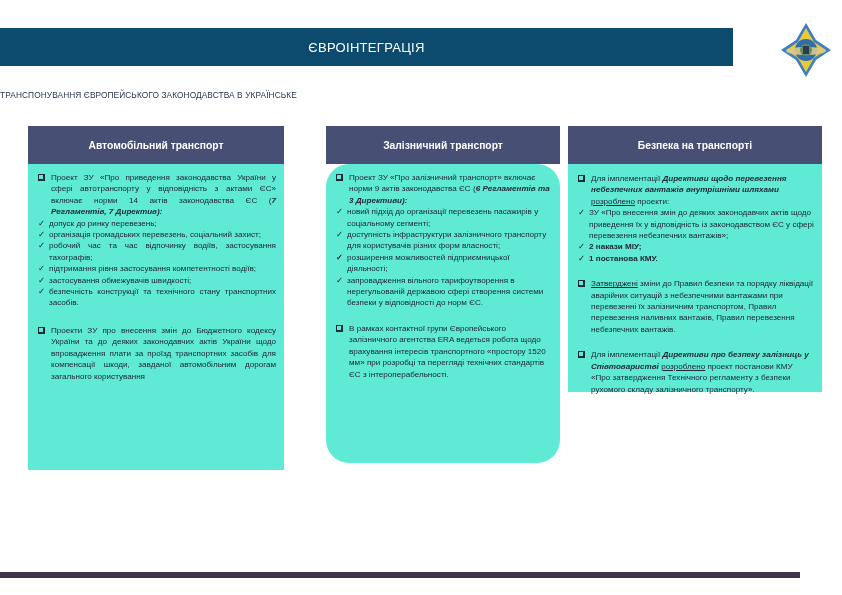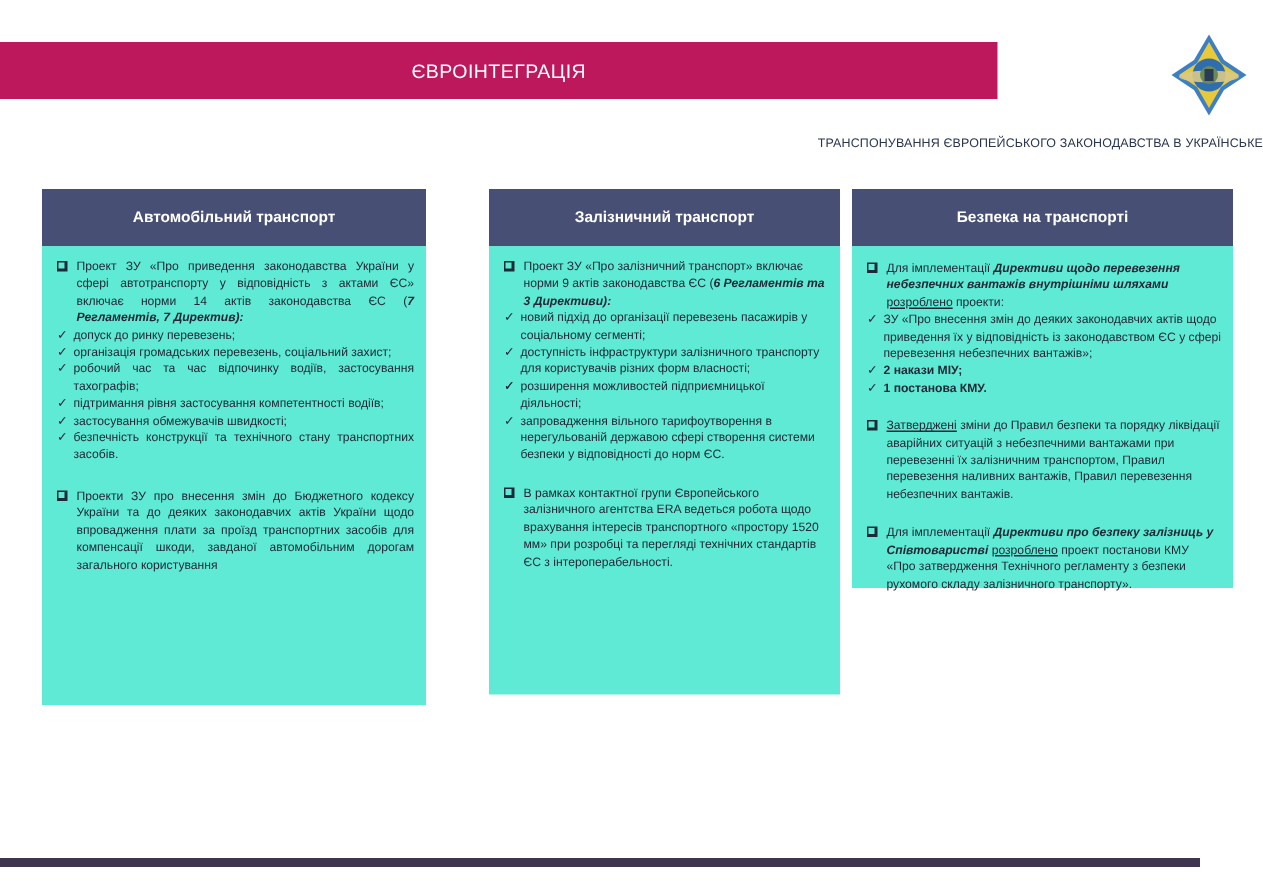--- a/index.html
+++ b/index.html
@@ -1,33 +1,33 @@
 <!DOCTYPE html>
 <html><head>
 <meta charset="utf-8">
 <style>
   * { box-sizing: border-box; margin: 0; padding: 0; }
   html, body { width: 842px; height: 595px; background: #ffffff; overflow: hidden; }
   body { position: relative; font-family: "Liberation Sans", "DejaVu Sans", sans-serif; color: #1e2a3a; }
 
-  .title-band { position: absolute; left: 0; top: 28px; width: 665px; height: 38px; background: #be185d; display: flex; align-items: center; justify-content: center; }
+  .title-band { position: absolute; left: 0; top: 28px; width: 733px; height: 38px; background: #0c4a6e; display: flex; align-items: center; justify-content: center; }
   .title-band span { color: #ffffff; font-size: 13px; letter-spacing: 0.3px; }
 
   .emblem { position: absolute; left: 780px; top: 22px; width: 52px; height: 56px; }
 
-  .subtitle { position: absolute; left: 0; top: 90px; width: 842px; text-align: right; font-size: 8.3px; color: #2a3550; letter-spacing: 0.1px; }
+  .subtitle { position: absolute; left: 0; top: 90px; width: 842px; text-align: left; font-size: 8.3px; color: #2a3550; letter-spacing: 0.1px; }
 
   .col { position: absolute; top: 126px; }
   .col-head { height: 38px; background: #474f74; color: #ffffff; font-size: 10.3px; font-weight: bold; display: flex; align-items: center; justify-content: center; }
   .col-body { background: #5eead4; padding: 8px 8px 6px 10px; font-size: 8.1px; line-height: 11.4px; color: #202838; }
 
   #col1 { left: 28px; width: 256px; }
   #col1 .col-body { height: 306px; }
   #col2 { left: 296px; width: 264px; padding-left: 30px; }
-  #col2 .col-body { height: 299px; }
+  #col2 .col-body { height: 299px; border-radius: 23px; }
   #col3 { left: 568px; width: 254px; }
   #col3 .col-body { height: 228px; padding-top: 9px; }
 
   .blk { margin-bottom: 9px; }
   .q { position: relative; padding-left: 13px; }
   .q .box { position: absolute; left: 0; top: 2px; width: 7px; height: 7px; border: 1.3px solid #1e2a3a; border-right-width: 2px; border-bottom-width: 2px; }
   .chk { position: relative; padding-left: 11px; }
   .chk .mark { position: absolute; left: 0; top: 0; font-size: 8.5px; }
   .just { text-align: justify; }
   .it { font-style: italic; font-weight: bold; }

